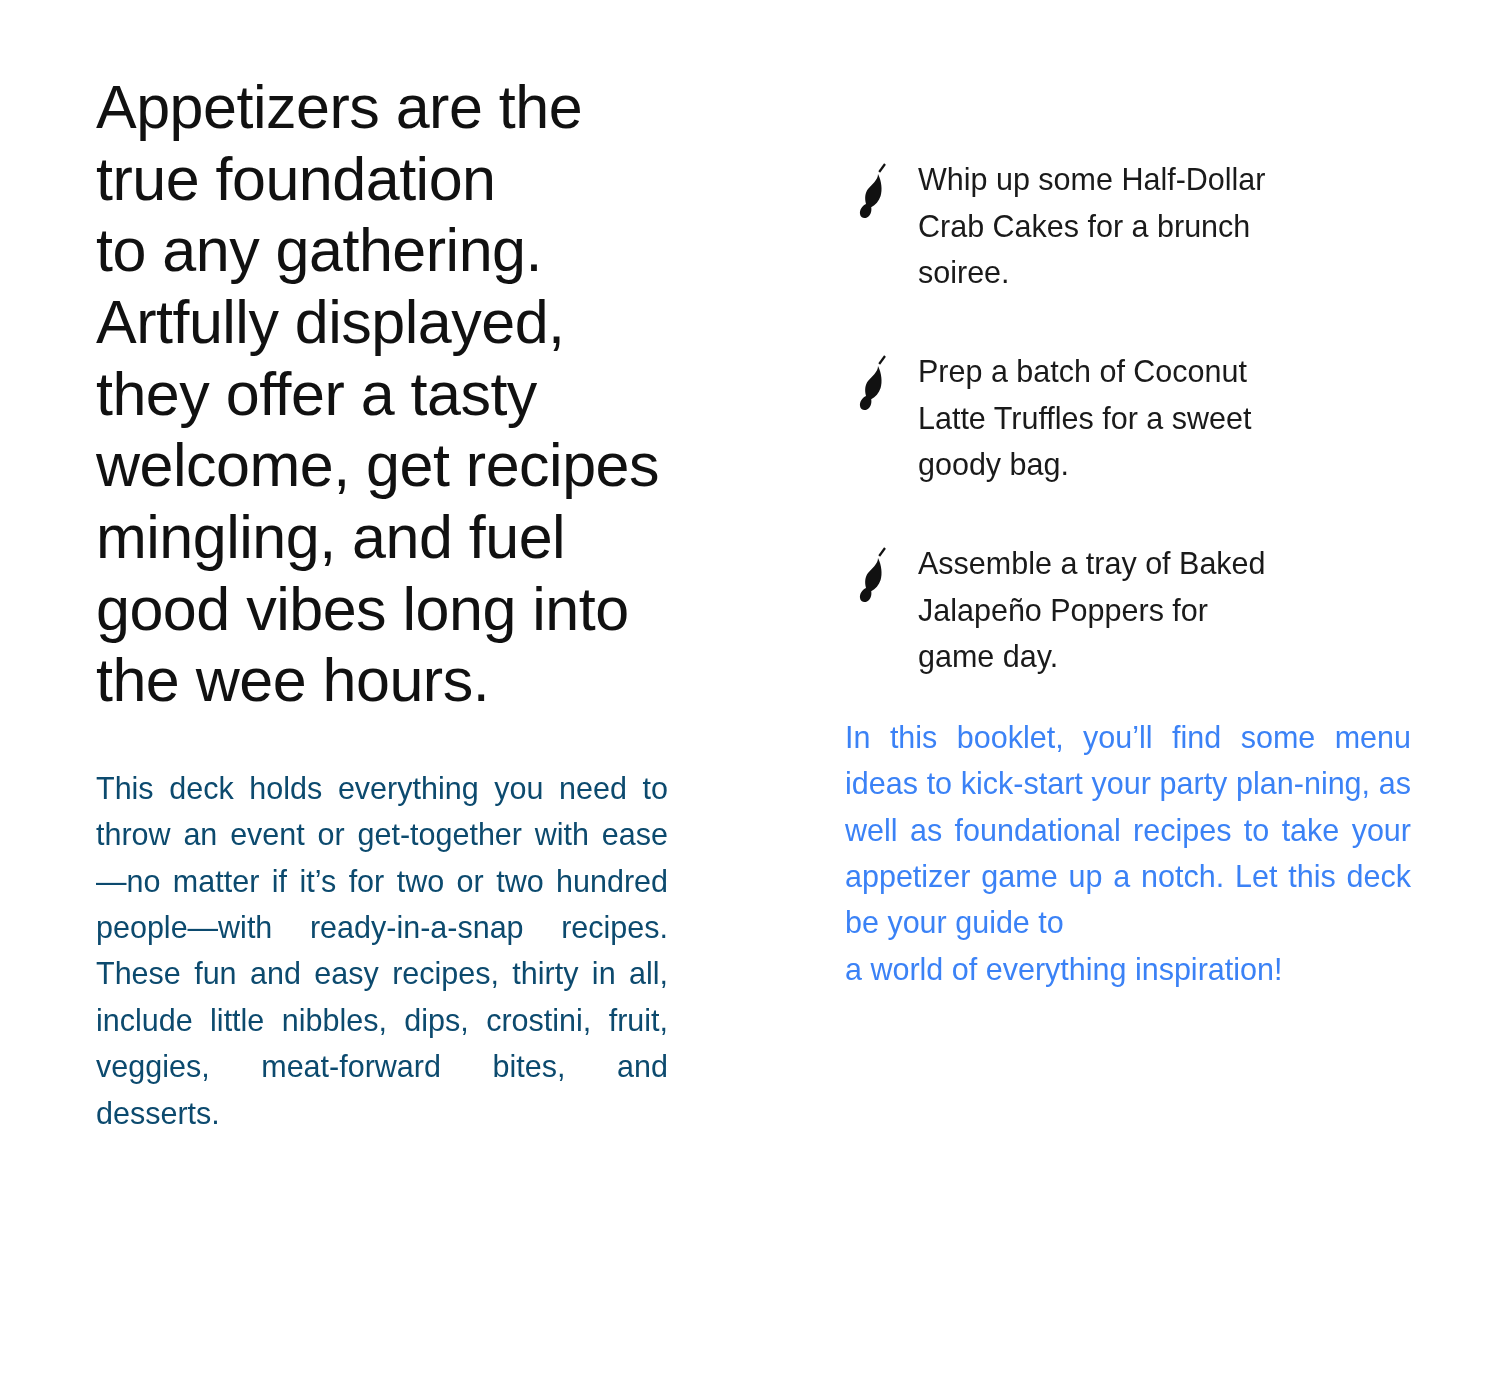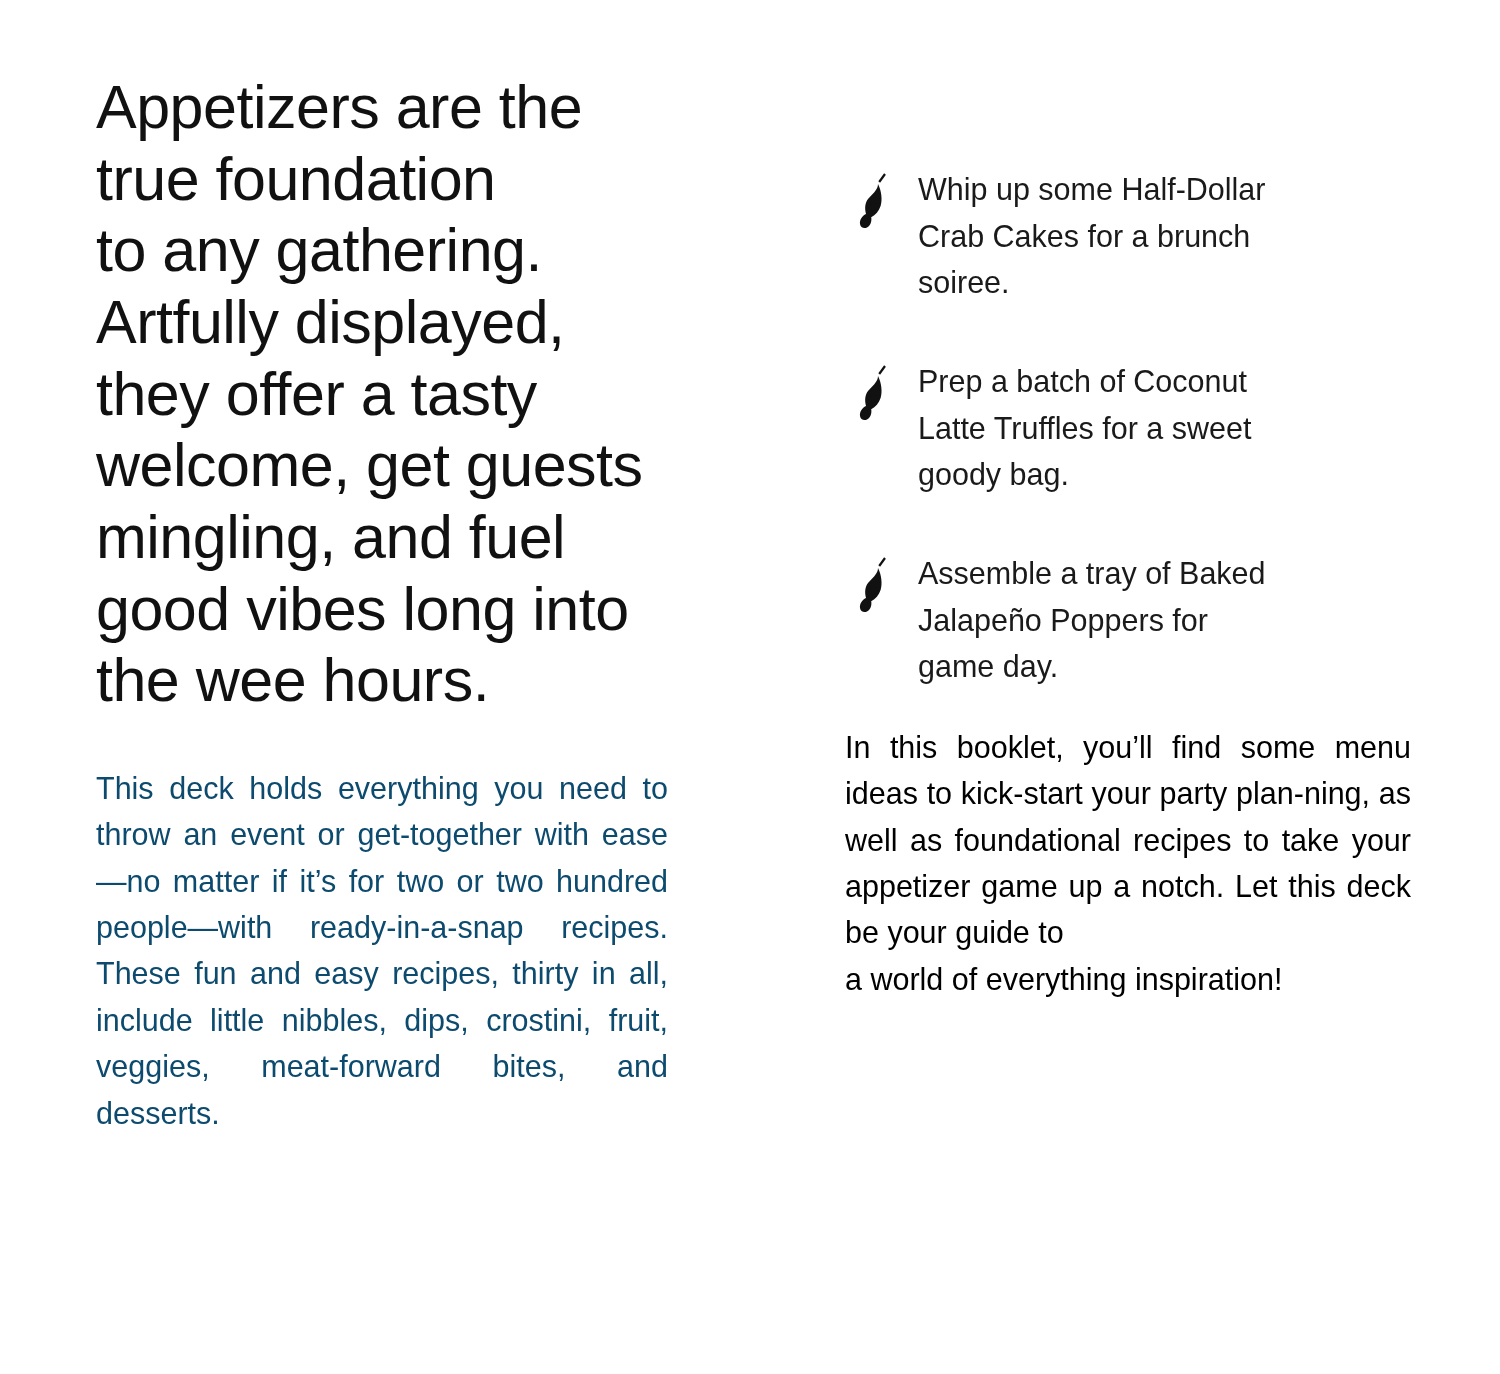--- a/index.html
+++ b/index.html
@@ -47,21 +47,21 @@
     margin: 0;
     text-align: justify;
     text-justify: inter-word;
     width: 572px;
   }
 
   
   .right-col {
     position: absolute;
     left: 845px;
-    top: 166px;
+    top: 156px;
     width: 570px;
   }
 
   .bullet-list {
     list-style: none;
     margin: 0;
     padding: 0;
   }
   .bullet-item {
     position: relative;
@@ -82,21 +82,21 @@
     display: block;
     font-size: 30.5px;
     line-height: 1.53;
     color: #1a1a1a;
     white-space: pre-line;
   }
 
   .body-right {
     font-size: 30.5px;
     line-height: 1.52;
-    color: #000000;
+    color: #3b82f6;
     margin: 28px 0 12px 0;
     width: 566px;
     text-align: justify;
     text-justify: inter-word;
     hyphens: manual;
   }
   .body-right .lastline {
     text-align: left;
   }
 </style>
@@ -104,21 +104,21 @@
 <body>
 
 <div class="page">
 
   <div class="left-col">
     <h1 class="headline">Appetizers are the
 true foundation
 to any gathering.
 Artfully displayed,
 they offer a tasty
-welcome, get guests
+welcome, get recipes
 mingling, and fuel
 good vibes long into
 the wee hours.</h1>
     <p class="body-left">This deck holds everything you need to throw an event or get-together with ease—no matter if it’s for two or two hundred people—with ready-in-a-snap recipes. These fun and easy recipes, thirty in all, include little nibbles, dips, crostini, fruit, veggies, meat-forward bites, and desserts.</p>
   </div>
 
   <div class="right-col">
 
     <ul class="bullet-list">
 

